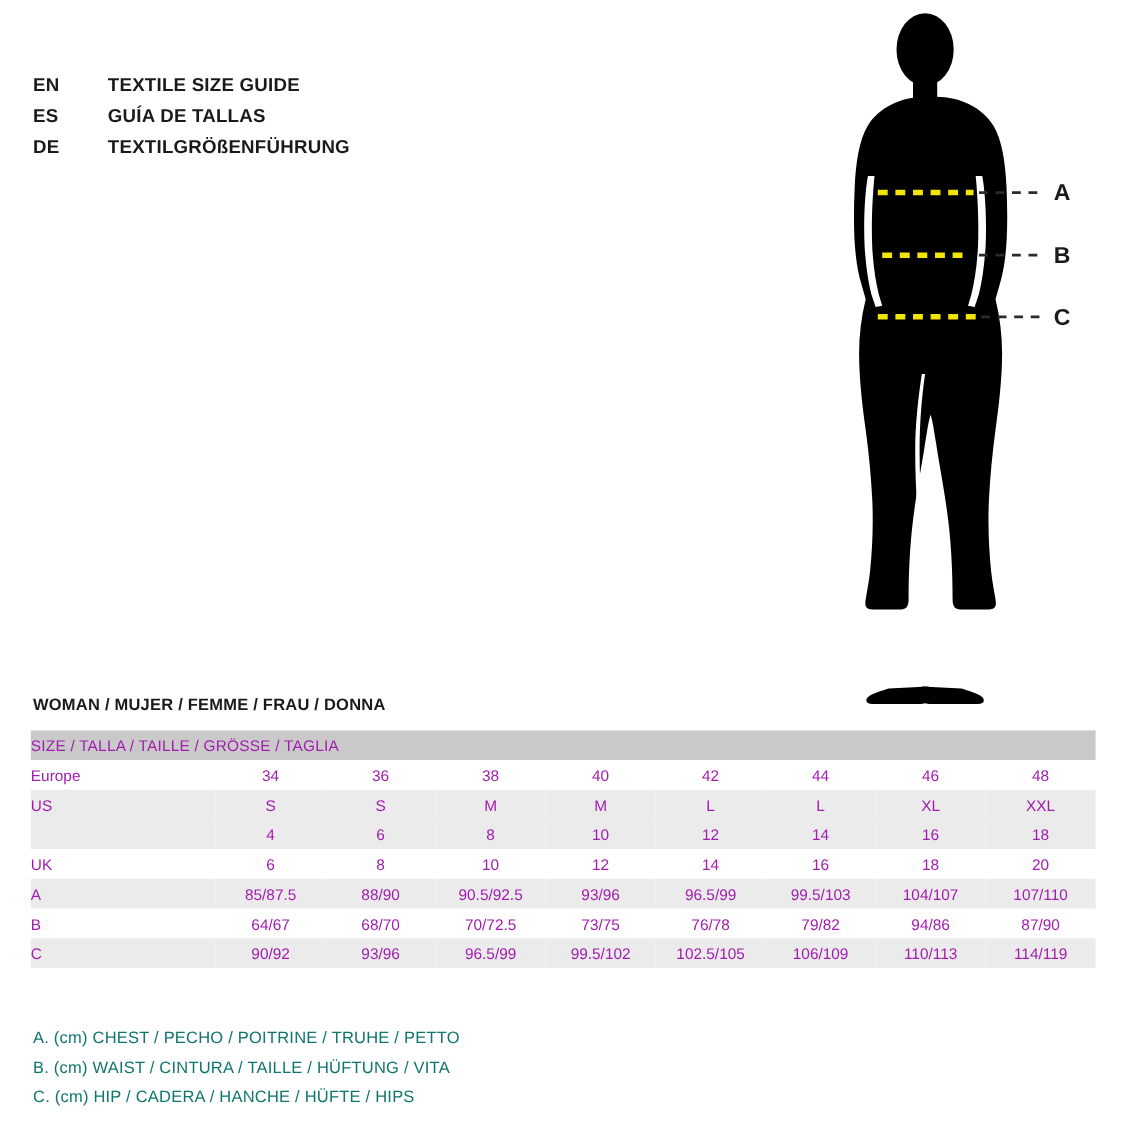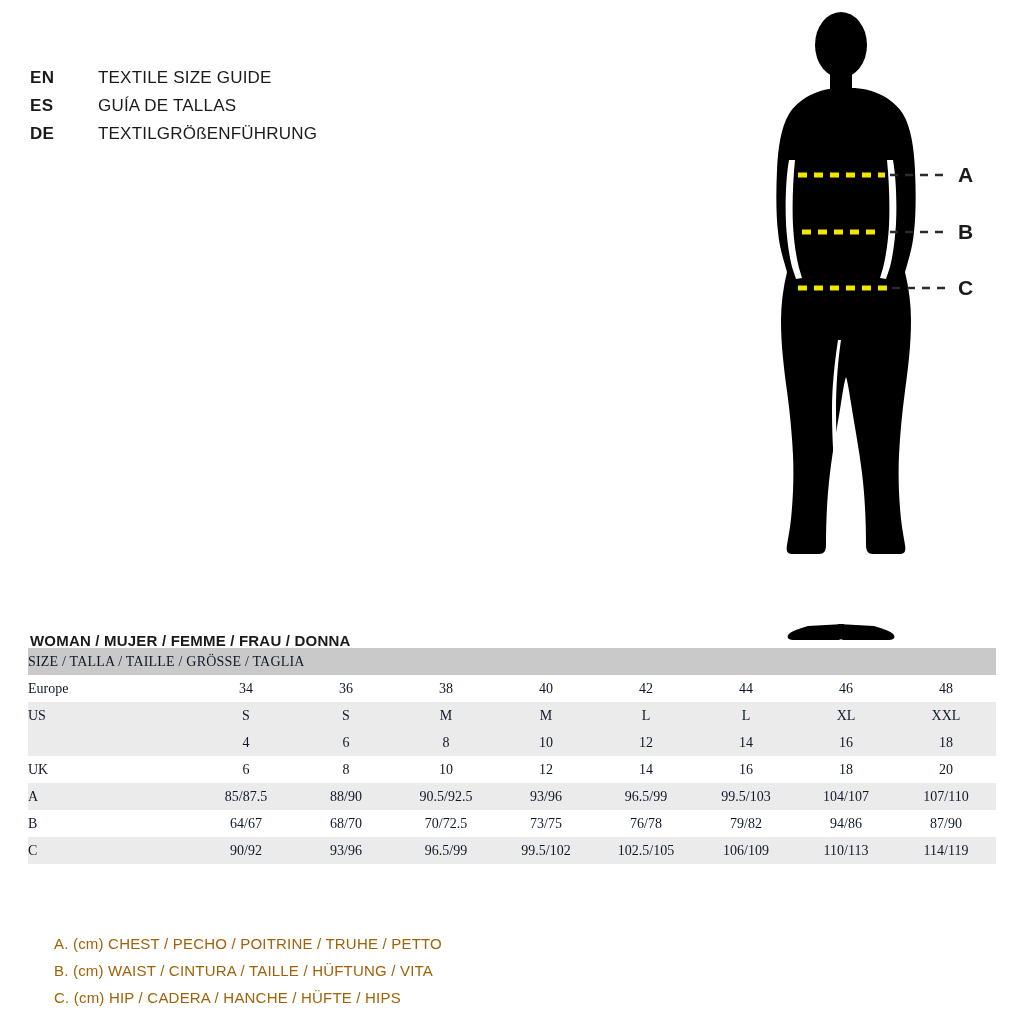--- a/index.html
+++ b/index.html
@@ -31,21 +31,21 @@
   .title-lang {
     width: 68px;
     font-size: 17px;
     font-weight: bold;
     letter-spacing: 0.3px;
     color: #1a1a1a;
     margin-top: 14px;
   }
   .title-text {
     font-size: 17px;
-    font-weight: normal;
+    font-weight: bold;
     letter-spacing: 0.2px;
     color: #1a1a1a;
     white-space: nowrap;
     margin-top: 40px;
   }
 
   
   #figure-area {
     position: absolute;
     left: 700px;
@@ -62,26 +62,25 @@
     top: 632px;
     font-size: 15px;
     font-weight: bold;
     letter-spacing: 0.2px;
     color: #1a1a1a;
   }
 
   #size-table {
     position: absolute;
     left: 28px;
-    top: 648px;
+    top: 664px;
     width: 968px;
     border-collapse: collapse;
     font-size: 14px;
-    color: #0f172a;
-    font-family: Liberation Serif, serif;
+    color: #a21caf;
   }
   #size-table td {
     padding: 0;
     height: 27px;
     vertical-align: middle;
   }
   .row-head {
     background: #c9c9c9;
   }
   .row-head td {
@@ -106,24 +105,23 @@
   
   #legend {
     position: absolute;
     left: 30px;
     top: 930px;
     width: 700px;
   }
   .legend-row {
     font-size: 15px;
     line-height: 27px;
-    color: #a16207;
+    color: #0f766e;
     letter-spacing: 0.2px;
     white-space: nowrap;
-    margin-left: 24px;
   }
 </style>
 </head>
 <body>
 
 <div id="title-block">
   <div class="title-row">
     <span class="title-lang">EN</span>
     <span class="title-text">TEXTILE SIZE GUIDE</span>
   </div>

